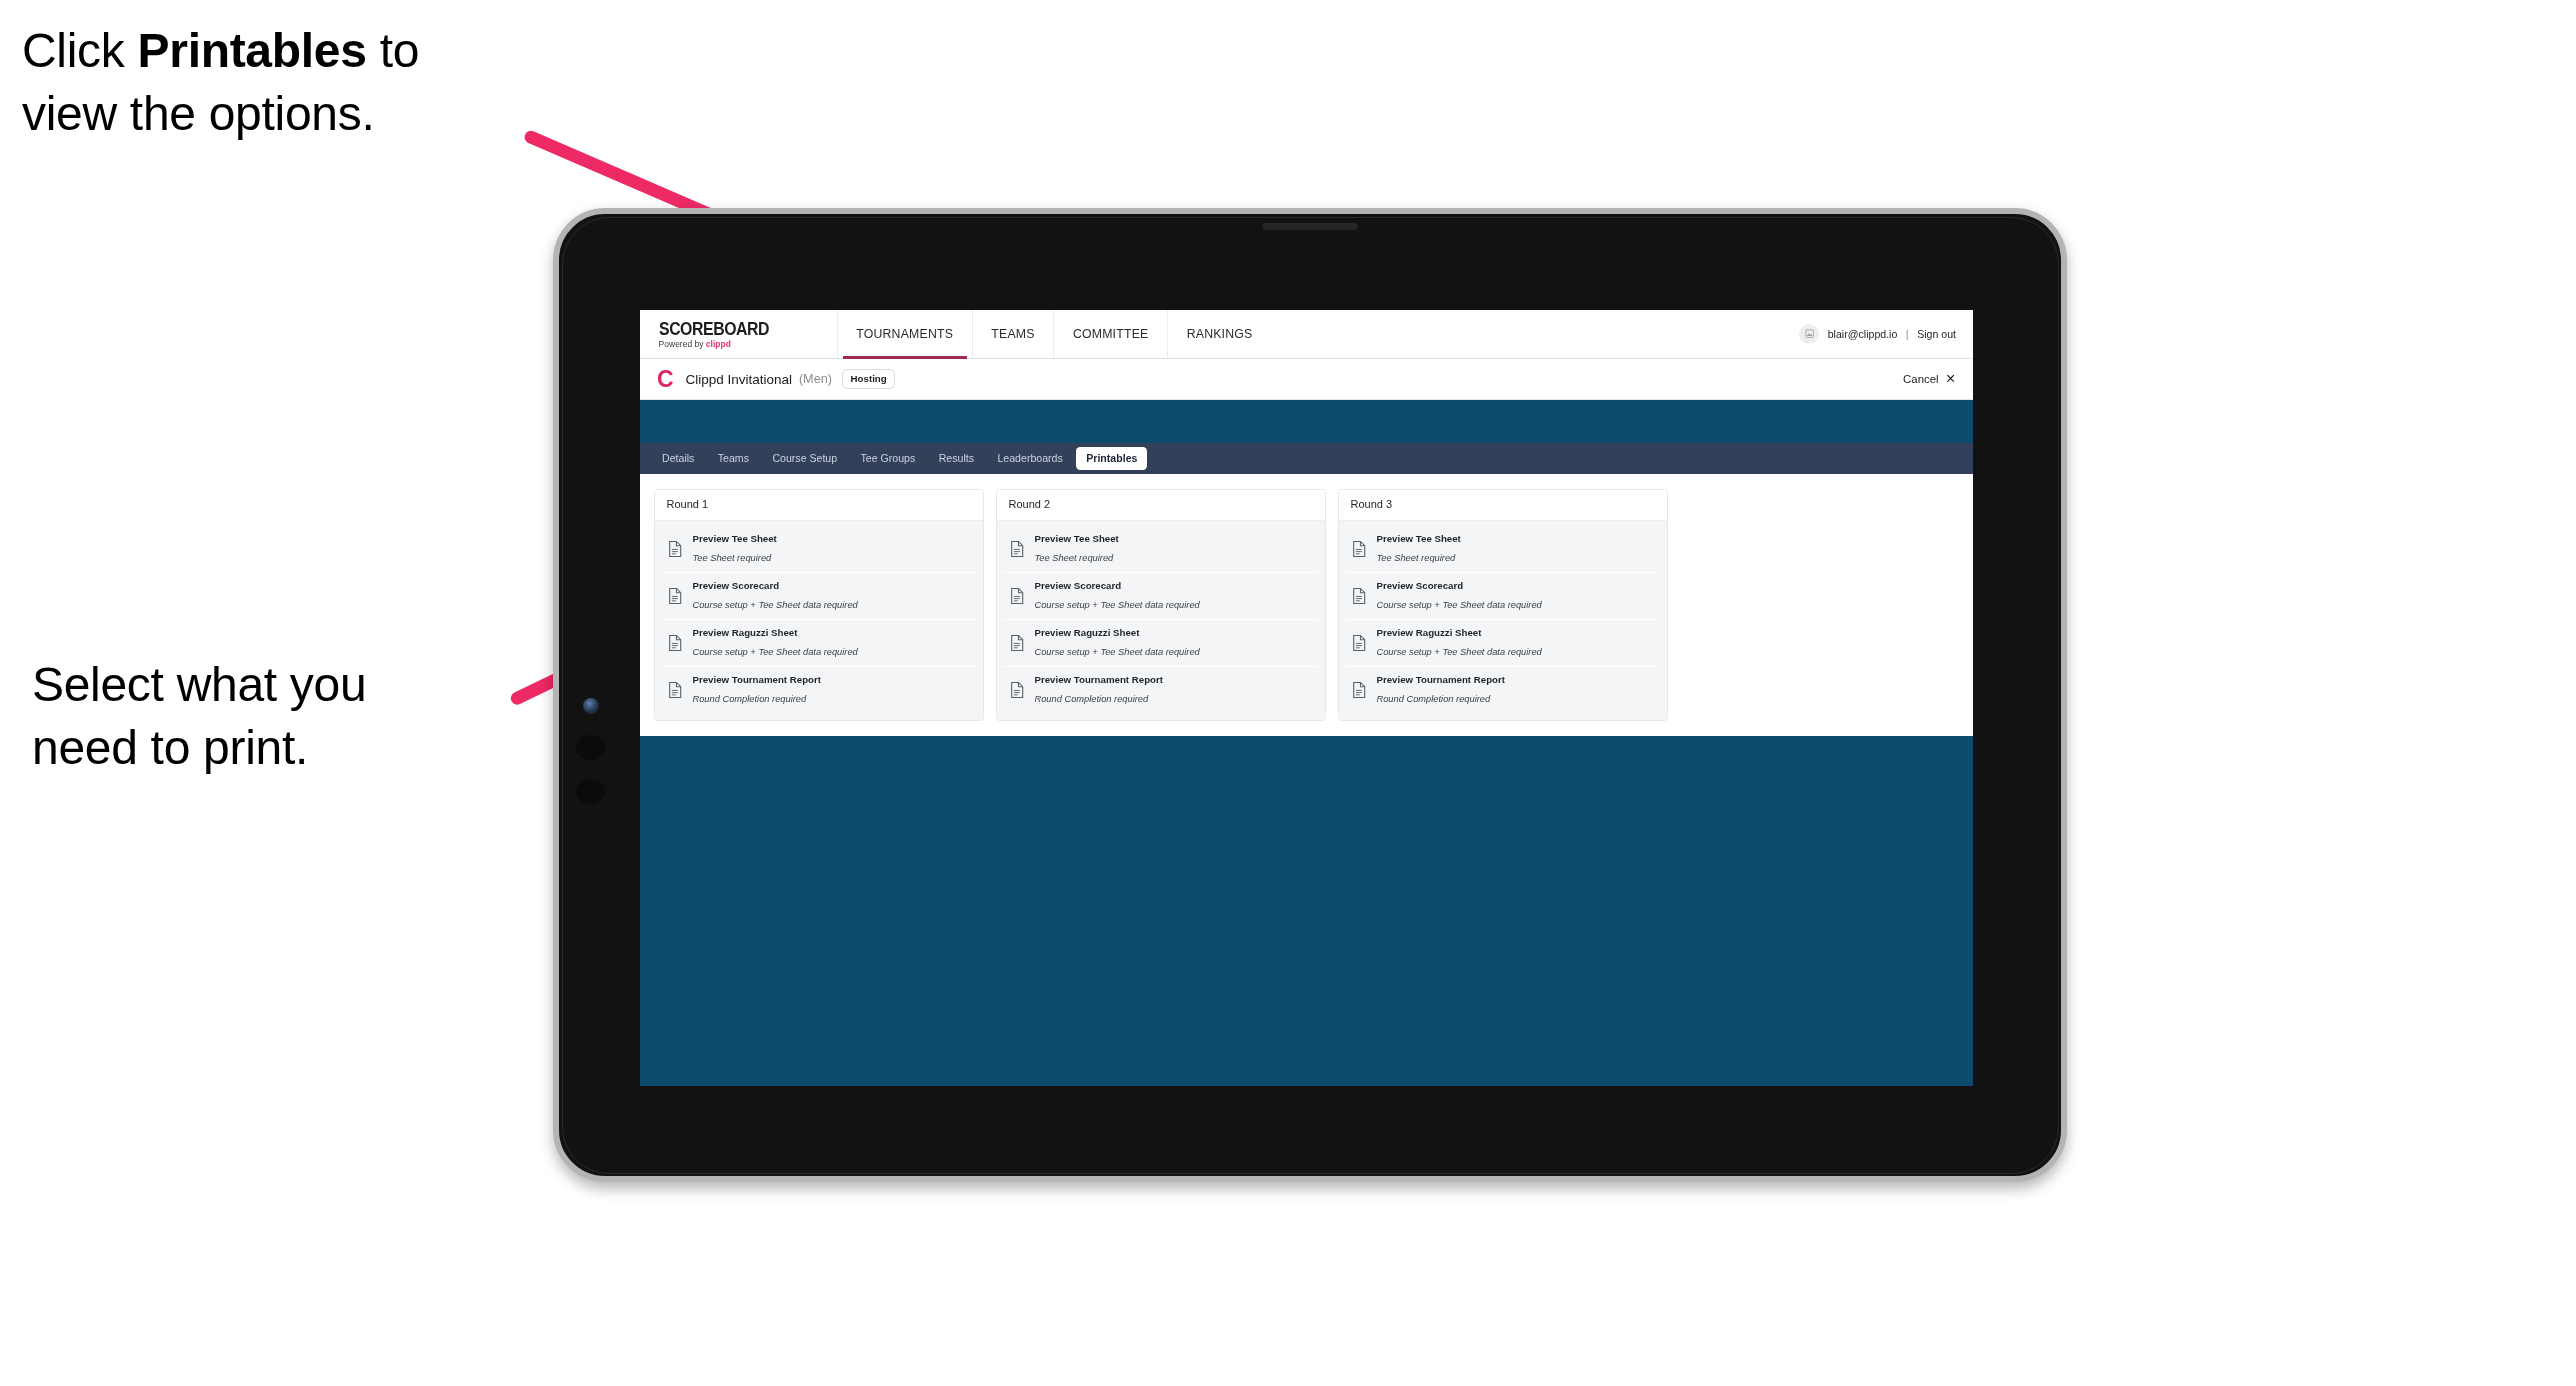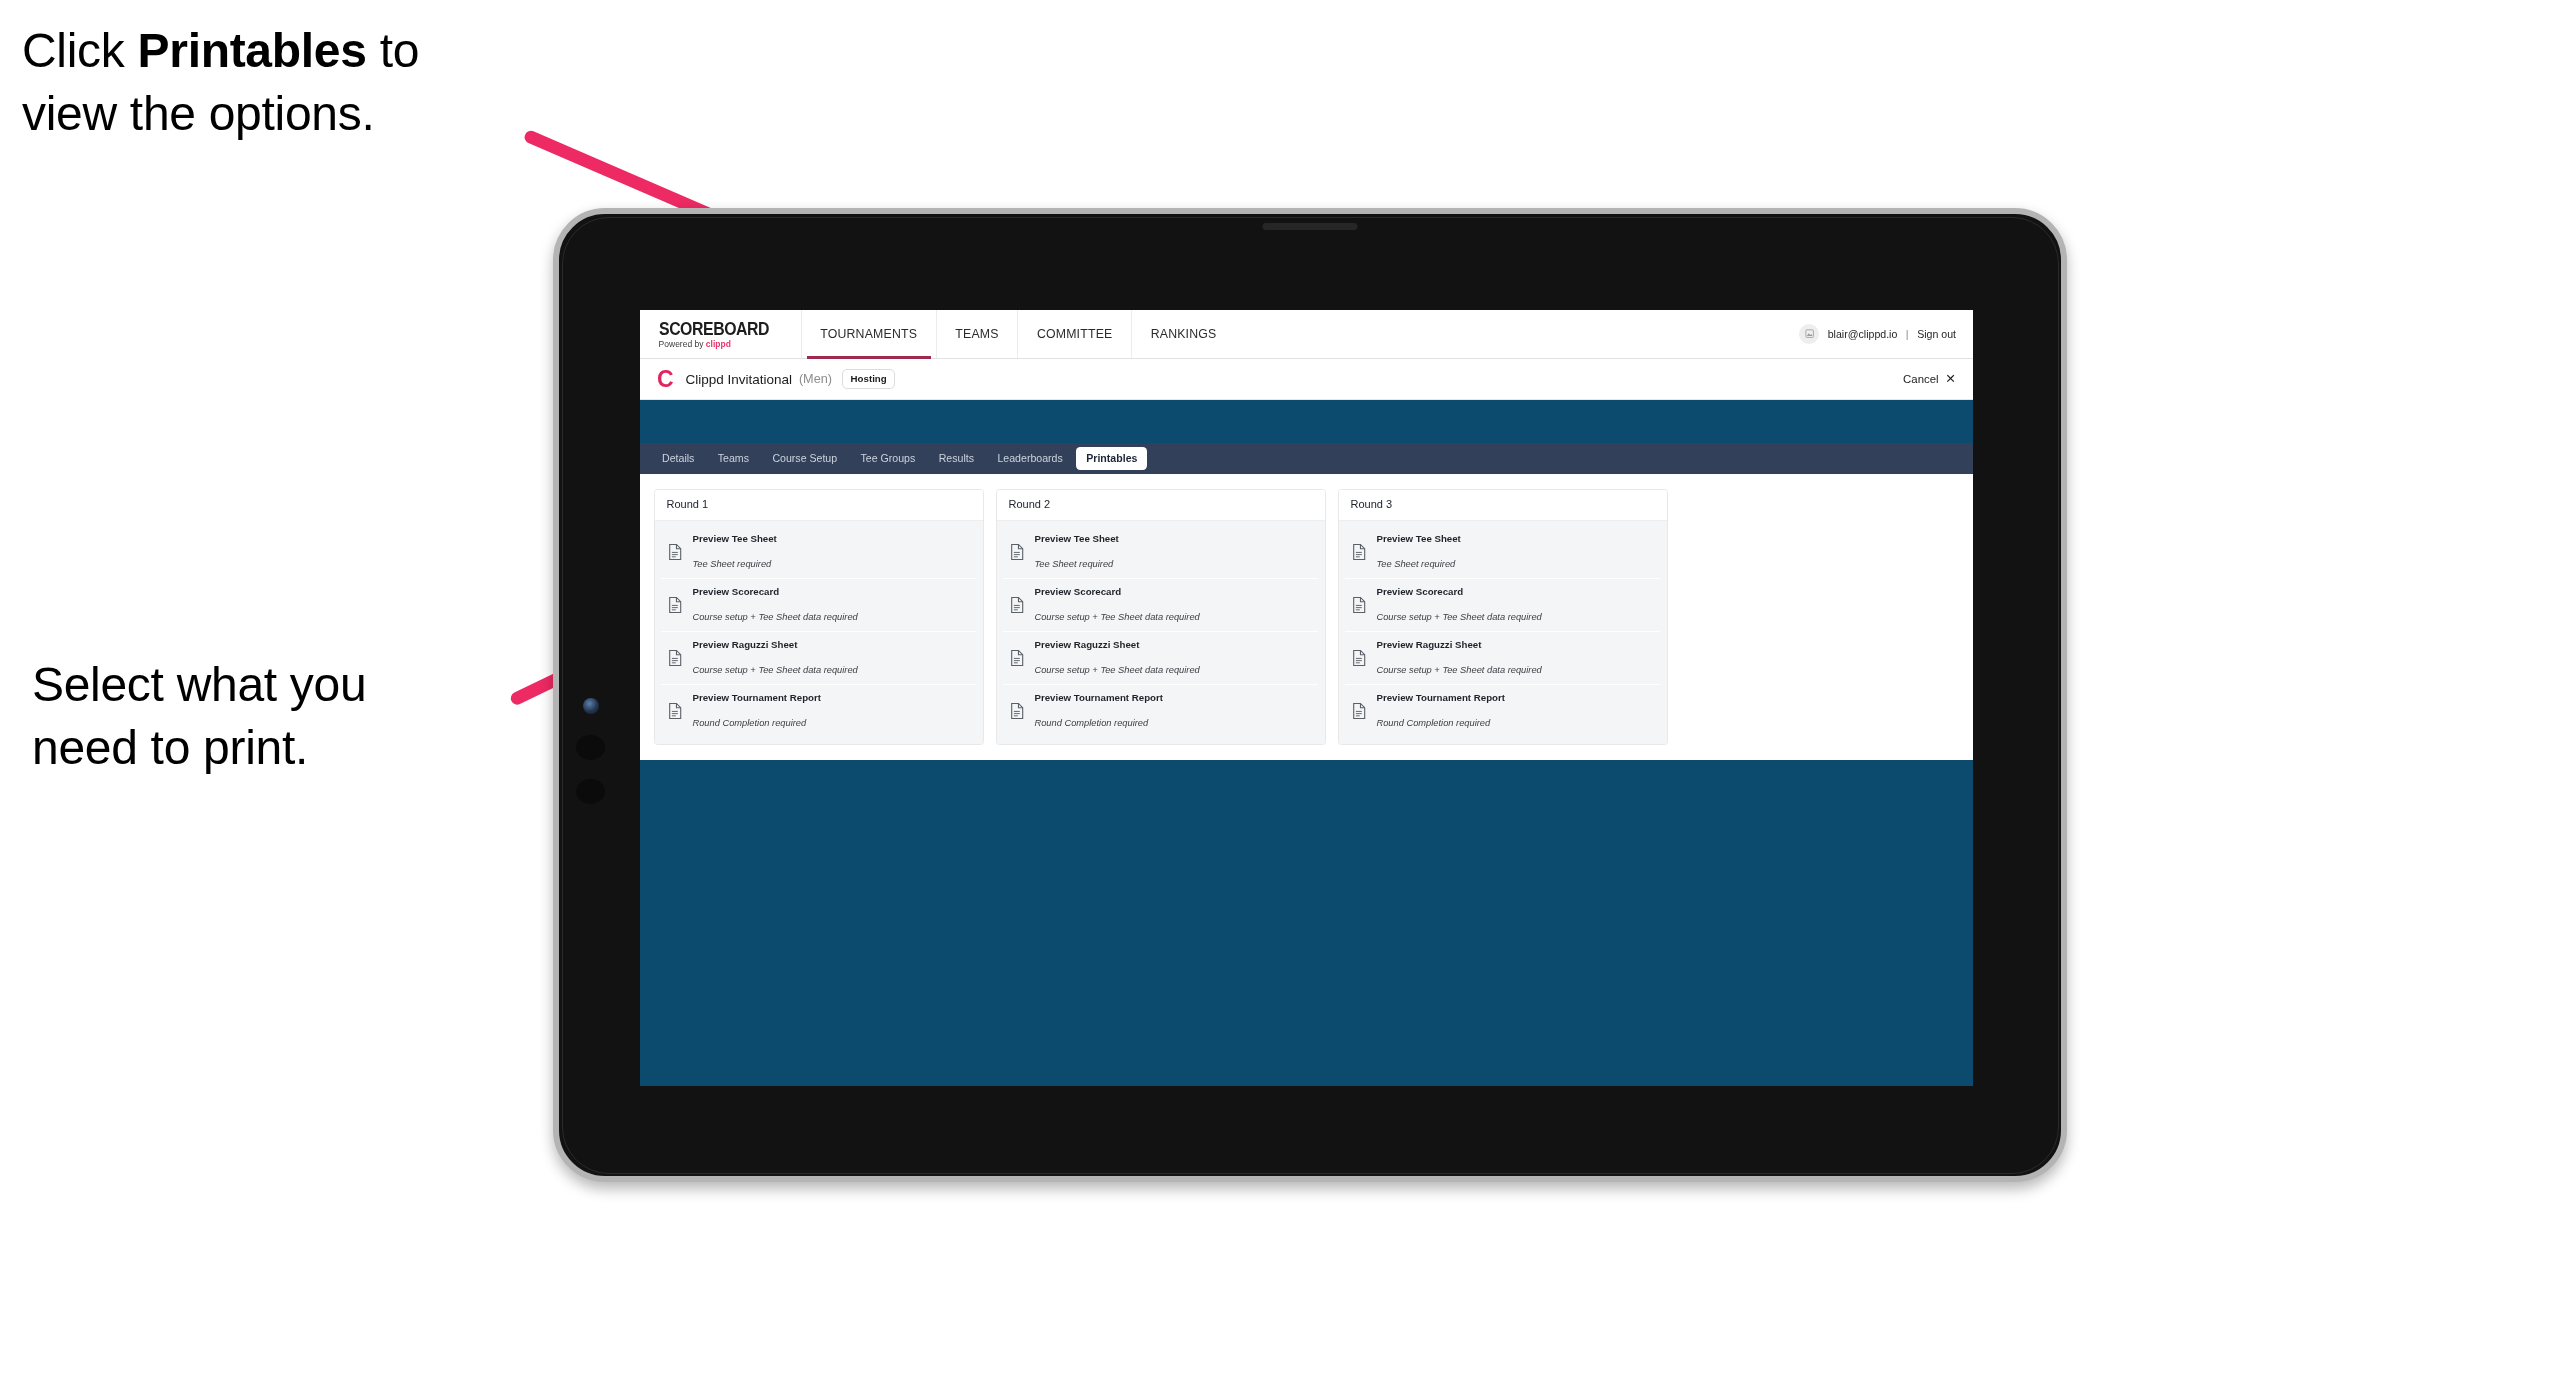--- a/index.html
+++ b/index.html
@@ -146,21 +146,21 @@
     display: flex;
     align-items: center;
     padding: 0 18.6px;
     font-size: 12.3px;
     color: #2b2b2b;
     letter-spacing: 0.2px;
     position: relative;
     cursor: pointer;
     border-left: 0.8px solid #ececec;
   }
-  .topnav-item:first-child { border-left: 0.8px solid #ececec; }
+  .topnav-item:first-child { border-left: 0.8px solid #ececec; margin-left: 36px; }
   .topnav-item.active::after {
     content: "";
     position: absolute;
     left: 5px; right: 5px; bottom: -0.8px;
     height: 2.5px;
     background: #9e2b4e;
   }
 
   #topbar-right {
     display: flex;
@@ -291,21 +291,21 @@
     border-bottom: 0.8px solid #ffffff;
     cursor: pointer;
   }
   .printable-row:last-child { border-bottom: none; }
   .doc-icon {
     flex: 0 0 auto;
     width: 14.4px; height: 18px;
     color: #5a6068;
   }
   .doc-icon svg { display: block; width: 14.4px; height: 18px; }
-  .printable-text { display: flex; flex-direction: column; gap: 15px; justify-content: center; }
+  .printable-text { display: flex; flex-direction: column; gap: 9px; justify-content: center; }
   .printable-title {
     font-size: 9.7px;
     font-weight: bold;
     color: #1e232b;
     line-height: 1.15;
   }
   .printable-sub {
     font-size: 9.3px;
     font-style: italic;
     color: #3c4147;

